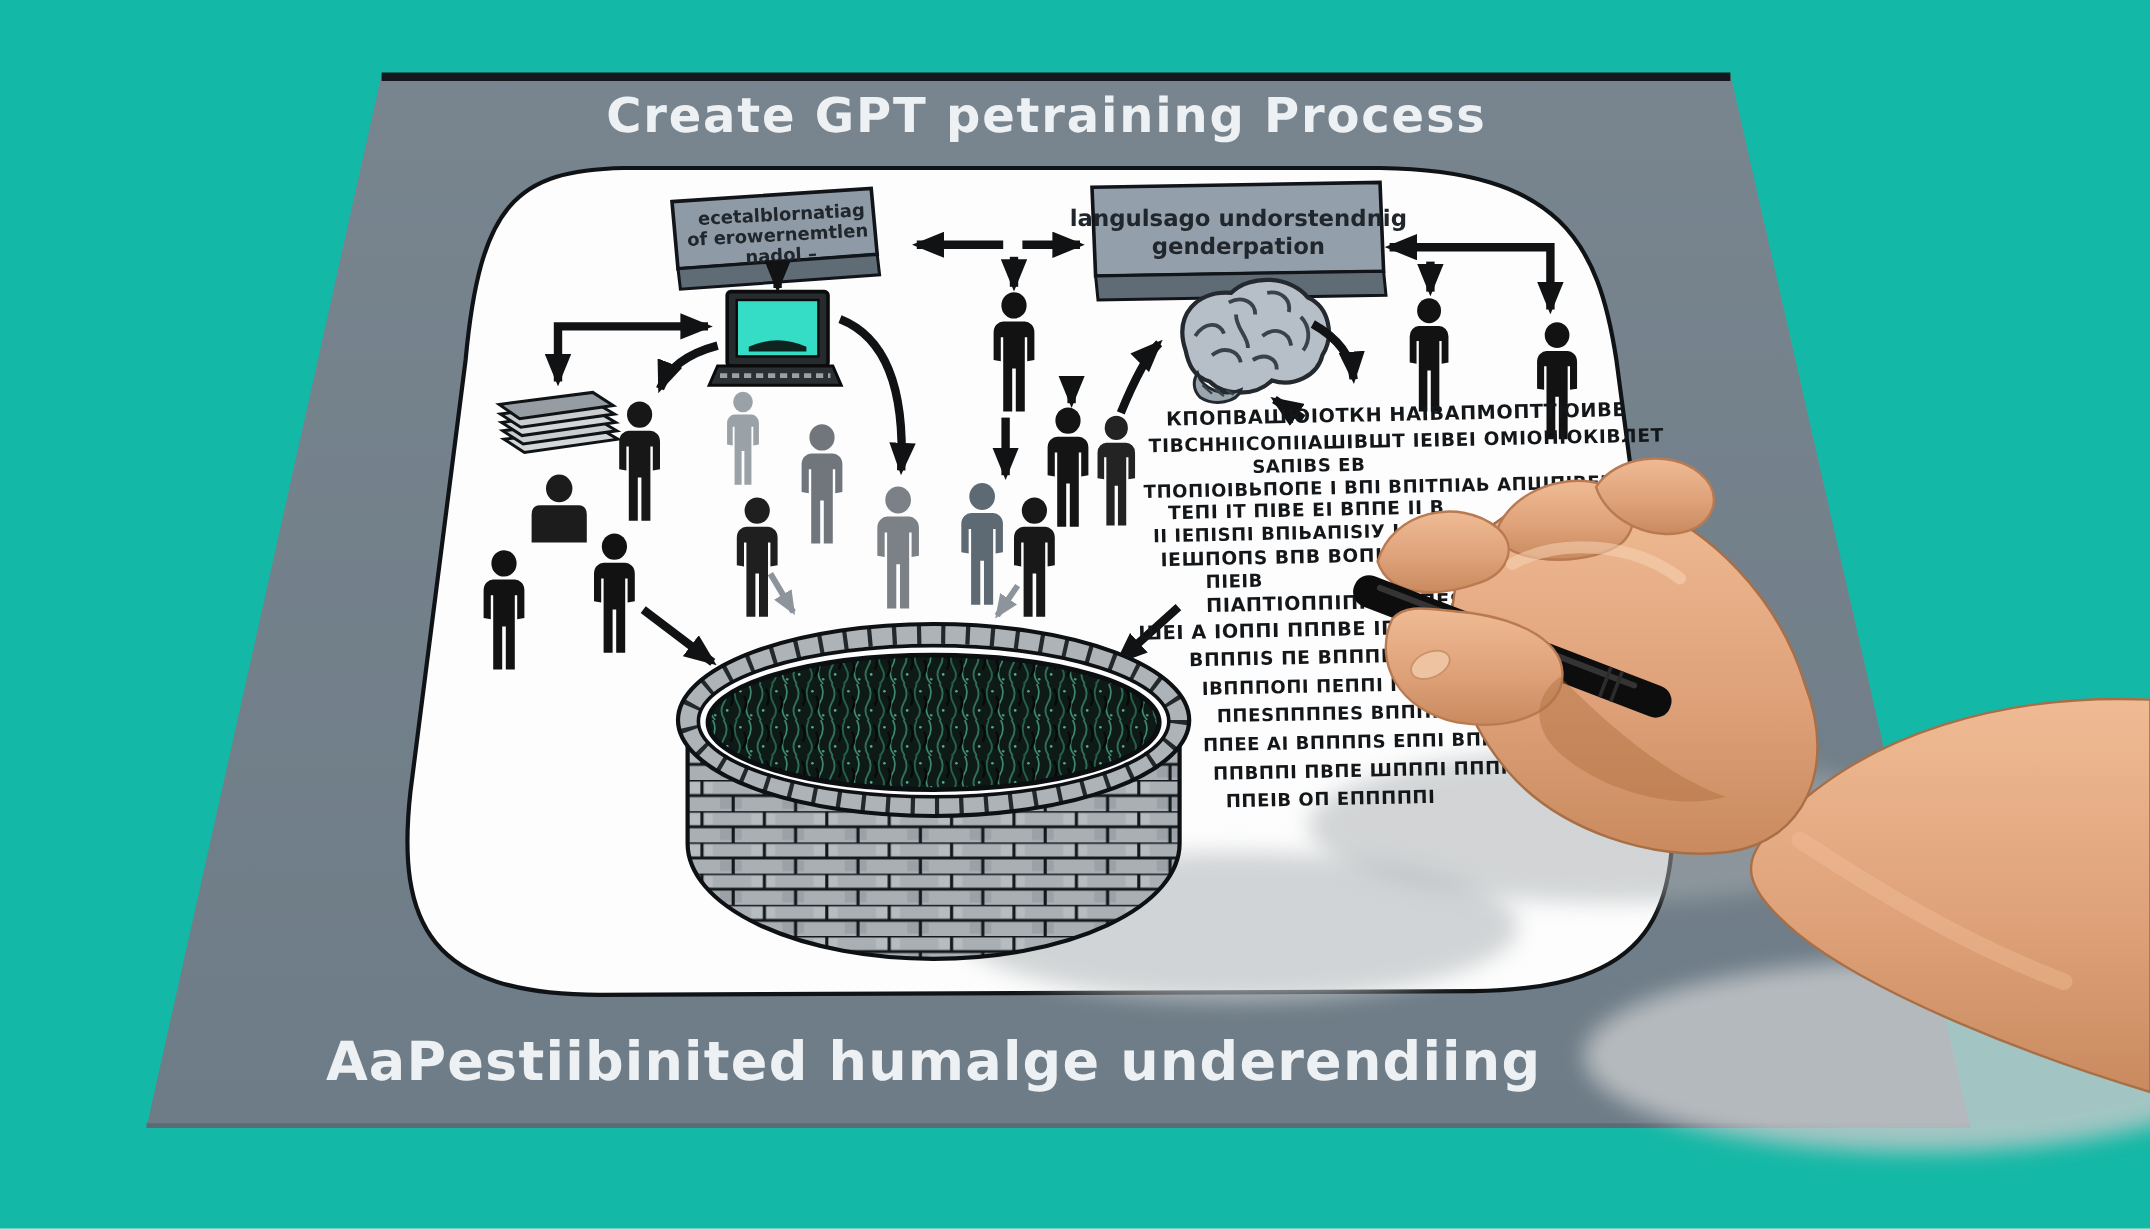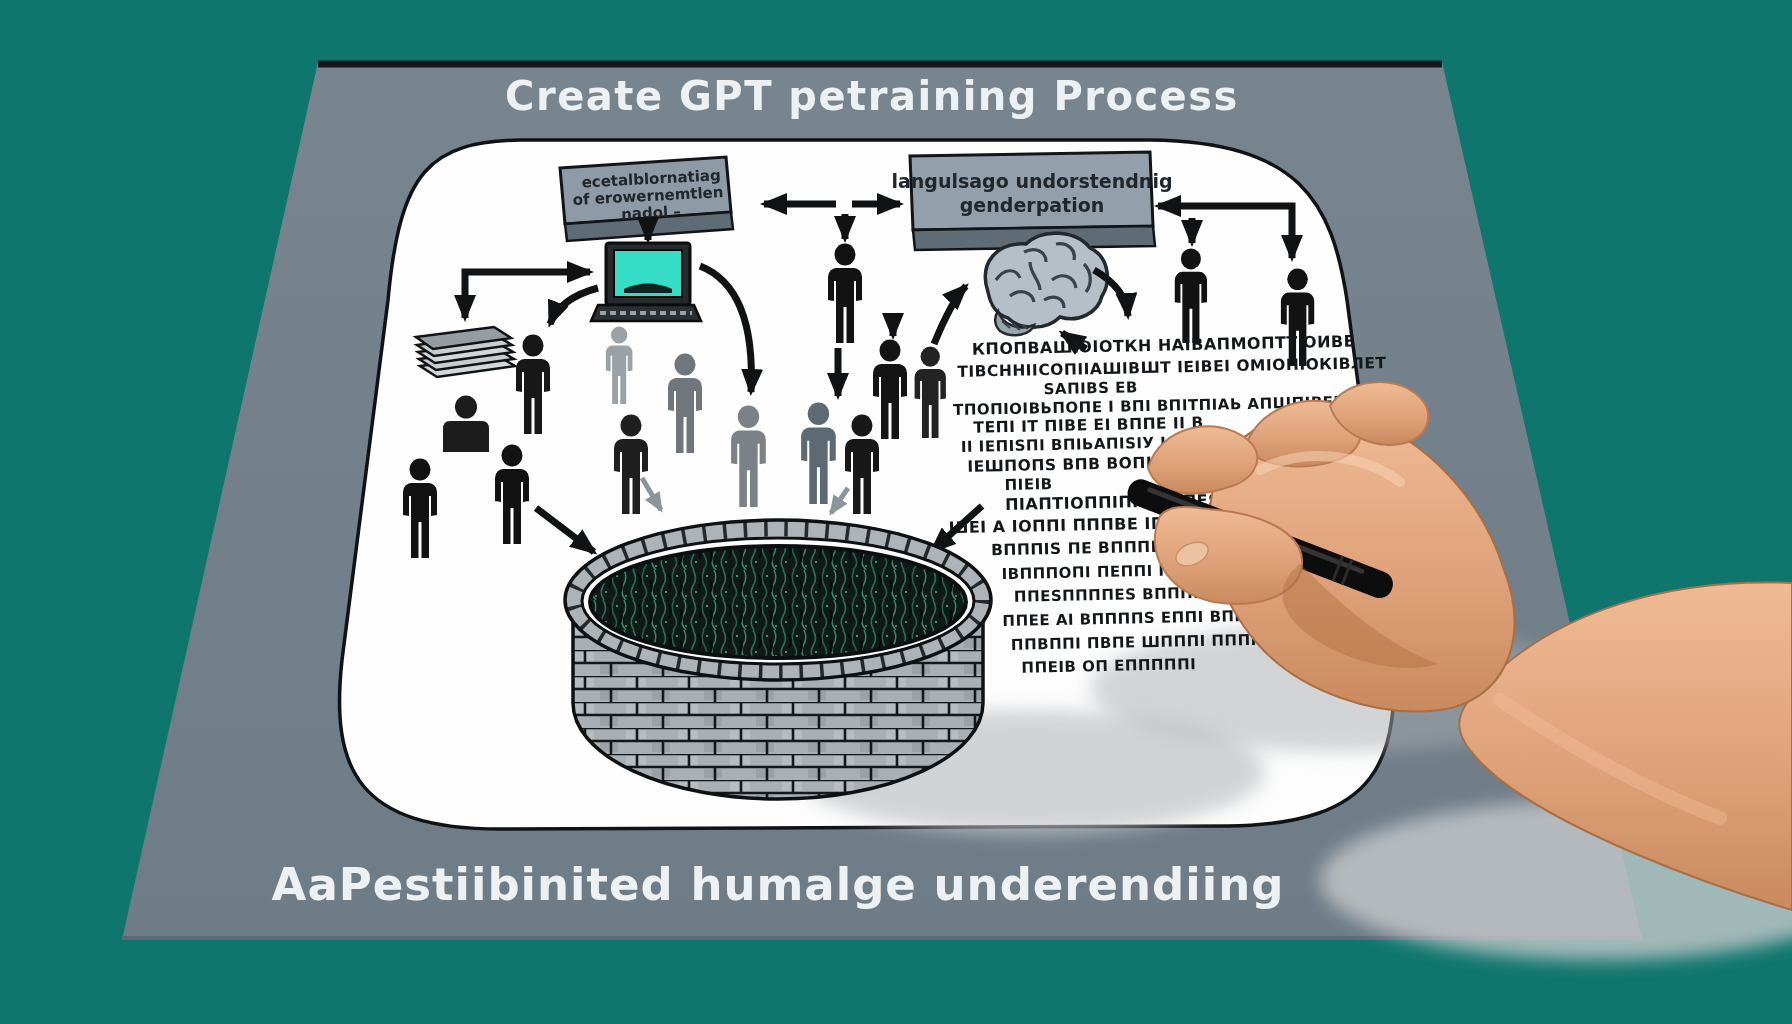--- a/index.html
+++ b/index.html
@@ -1,16 +1,16 @@
 <!DOCTYPE html>
 <html><head>
 <meta charset="utf-8">
 <style>
   html,body{margin:0;padding:0;background:#ffffff;}
-  .stage{position:relative;width:1792px;height:1024px;overflow:hidden;background:#0f766e;
+  .stage{position:relative;width:1792px;height:1024px;overflow:hidden;background:#14b8a6;
          font-family:"DejaVu Sans", sans-serif;}
   svg text{font-family:"DejaVu Sans", sans-serif;}
   .board-title{font-size:40px;font-weight:bold;fill:#eef1f3;letter-spacing:1.5px;}
   .board-caption{font-size:45px;font-weight:bold;fill:#eef1f3;letter-spacing:1px;}
   .boxline{font-weight:bold;fill:#20262b;}
   .scribble{font-weight:bold;fill:#14171a;letter-spacing:.5px;}
 </style>
 </head>
 <body>
 

